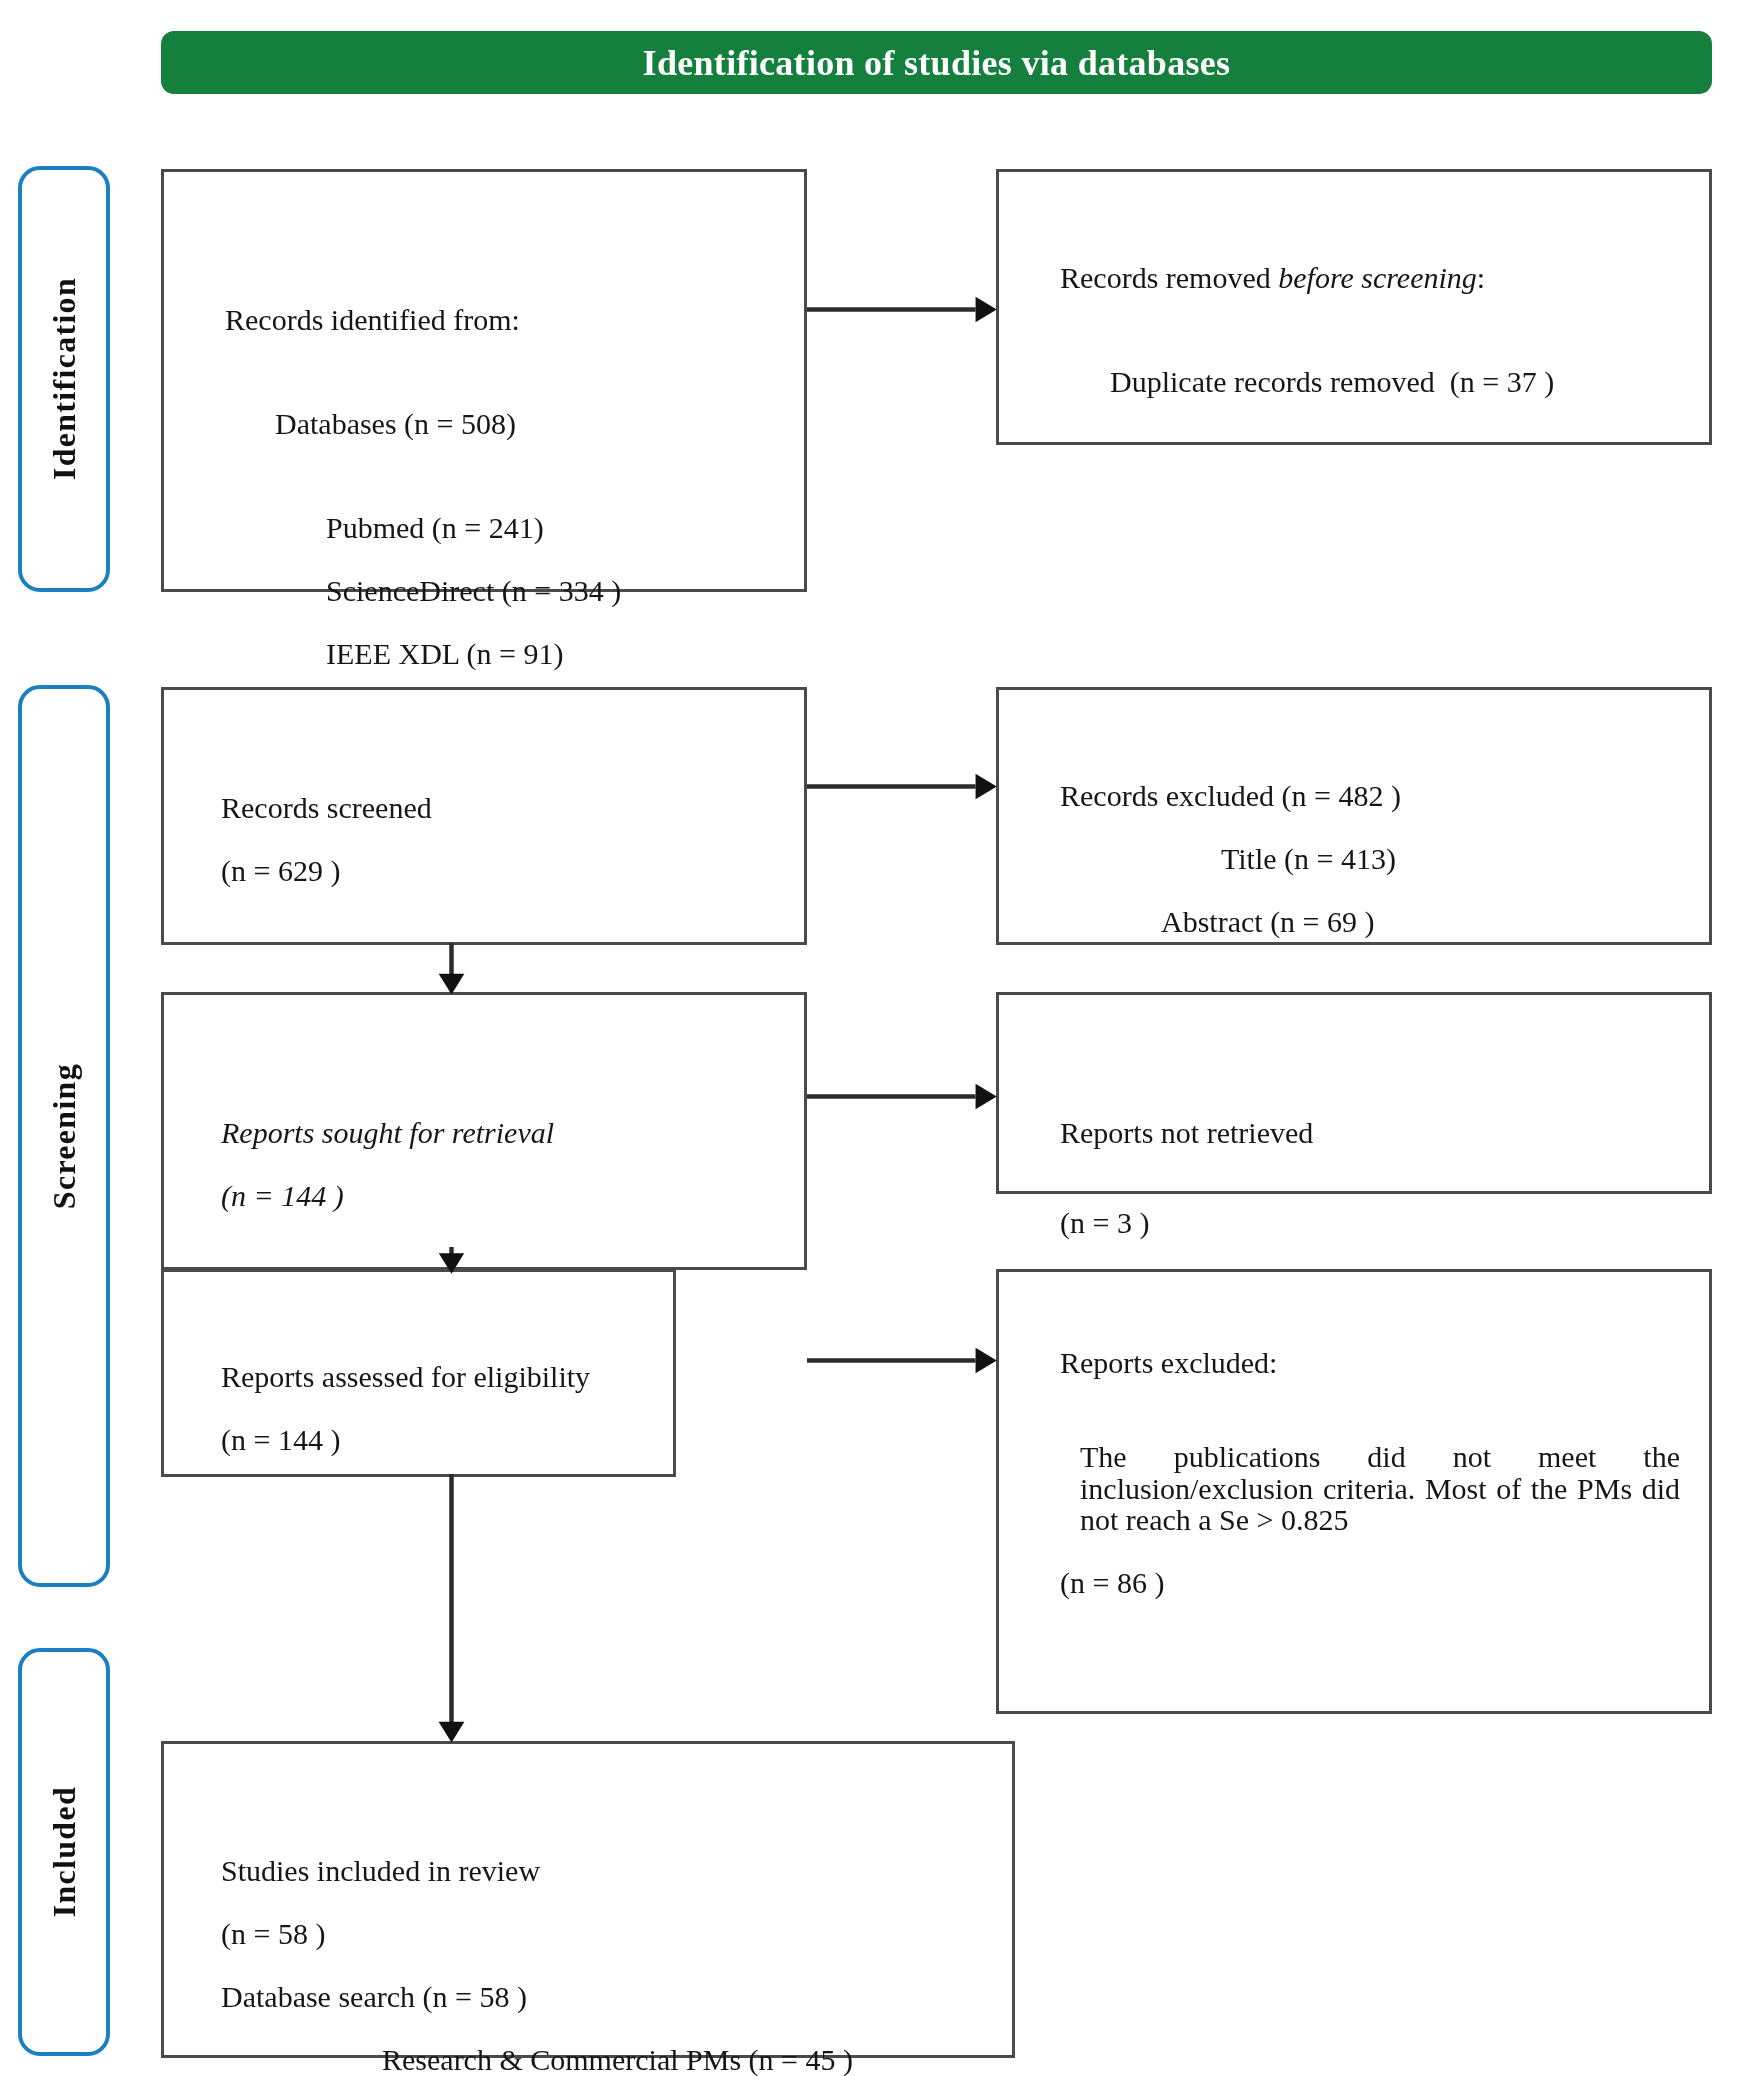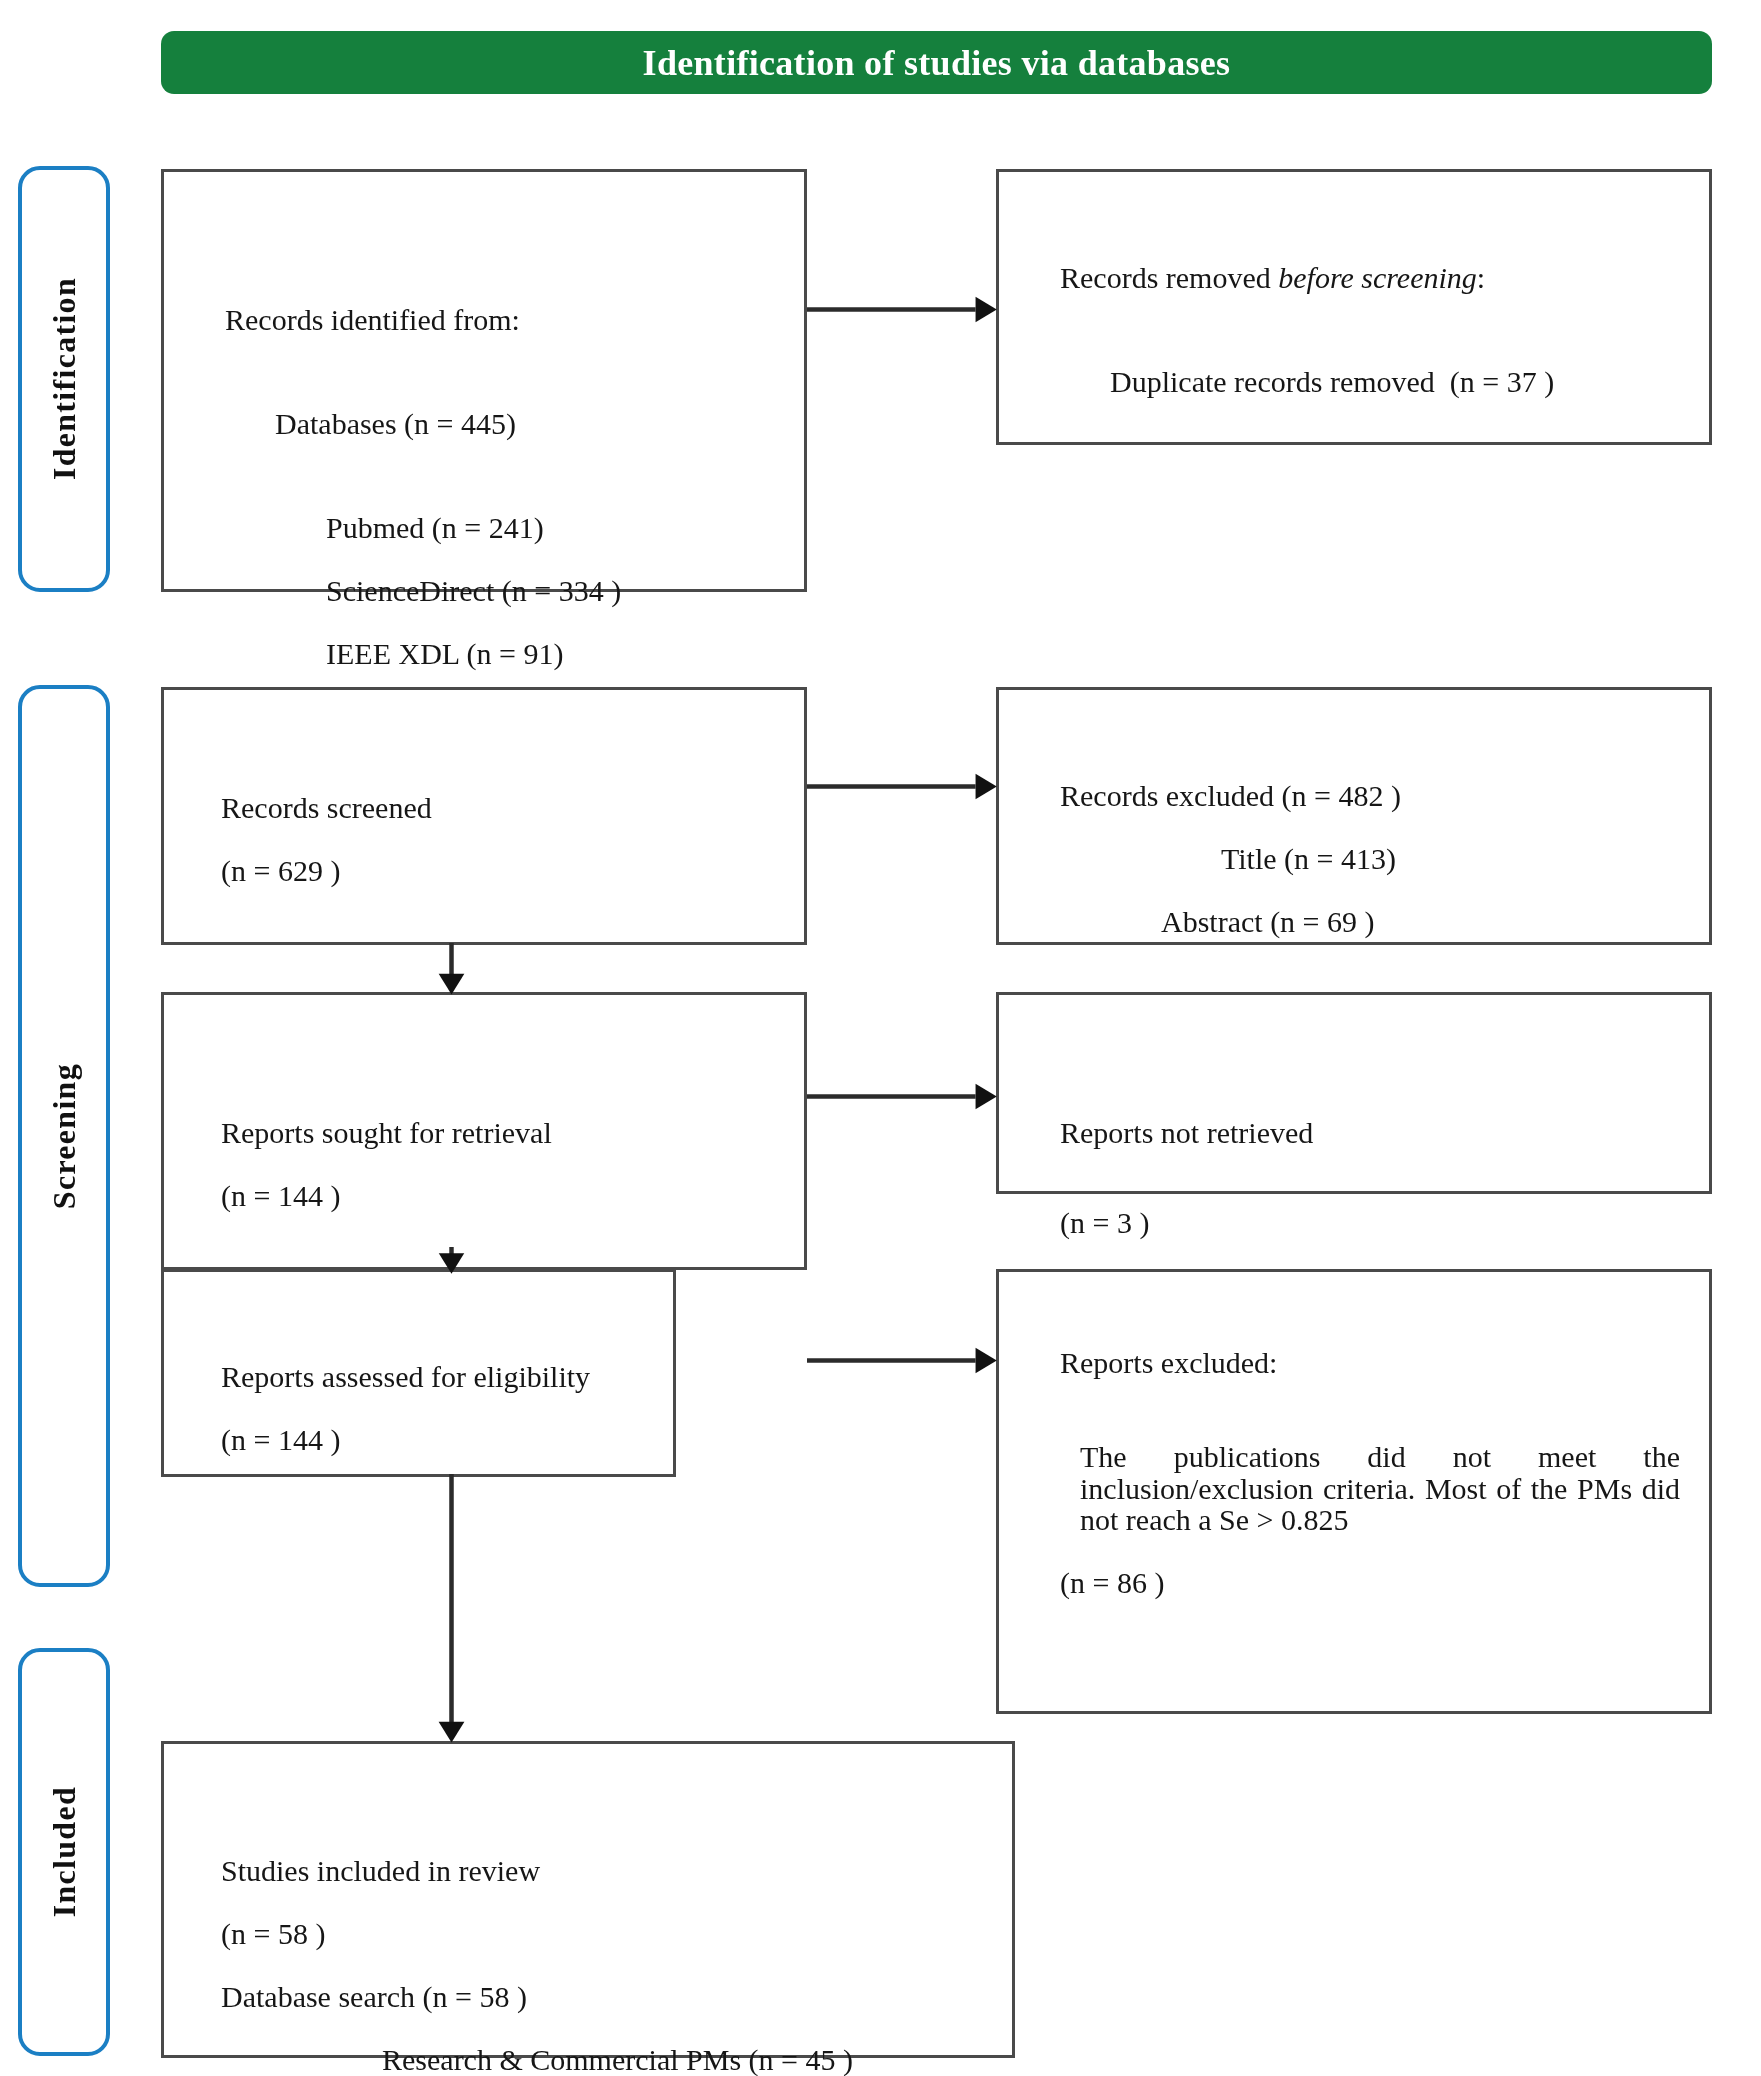--- a/index.html
+++ b/index.html
@@ -91,21 +91,21 @@
 
   #box-removed          { left: 996px; top: 169px;  width: 716px; height: 276px; }
   #box-removed .body    { position: absolute; left: 31px; top: 58px; }
 
   #box-screened         { left: 161px;  top: 687px; width: 646px; height: 258px; }
   #box-screened .body   { position: absolute; left: 27px; top: 70px; }
 
   #box-excluded         { left: 996px; top: 687px; width: 716px; height: 258px; }
   #box-excluded .body   { position: absolute; left: 31px; top: 58px; }
 
-  #box-sought           { left: 161px;  top: 992px; width: 646px; height: 278px; }
+  #box-sought           { left: 161px;  top: 992px; width: 646px; height: 278px; font-style: italic; }
   #box-sought .body     { position: absolute; left: 27px; top: 90px; }
 
   #box-not-retrieved    { left: 996px; top: 992px; width: 716px; height: 202px; }
   #box-not-retrieved .body { position: absolute; left: 31px; top: 90px; }
 
   #box-assessed         { left: 161px;  top: 1269px; width: 515px; height: 208px; }
   #box-assessed .body   { position: absolute; left: 27px; top: 57px; }
 
   #box-reports-excluded { left: 996px; top: 1269px; width: 716px; height: 445px; }
   #box-reports-excluded .body { position: absolute; left: 31px; top: 43px; width: 651px; font-family: Liberation Serif, serif; }
@@ -137,21 +137,21 @@
 <div class="stage-tab" id="stage-screening">
   <span class="stage-label">Screening</span>
 </div>
 <div class="stage-tab" id="stage-included">
   <span class="stage-label">Included</span>
 </div>
 
 <div class="flow-box" id="box-identified">
   <div class="body">
     <span>Records identified from:</span><span class="spacer-md"></span>
-    <span class="ind1"></span><span>Databases (n = 445)</span><span class="spacer-md"></span>
+    <span class="ind1"></span><span>Databases (n = 508)</span><span class="spacer-md"></span>
     <span class="ind2"></span><span>Pubmed (n = 241)</span><br>
     <span class="ind2"></span><span>ScienceDirect (n = 334 )</span><br>
     <span class="ind2"></span><span>IEEE XDL (n = 91)</span>
   </div>
 </div>
 
 <div class="flow-box" id="box-removed">
   <div class="body">
     <span>Records removed </span><em>before screening</em><span>:</span><span class="spacer-md"></span>
     <span class="ind1"></span><span>Duplicate records removed  (n = 37 )</span>

